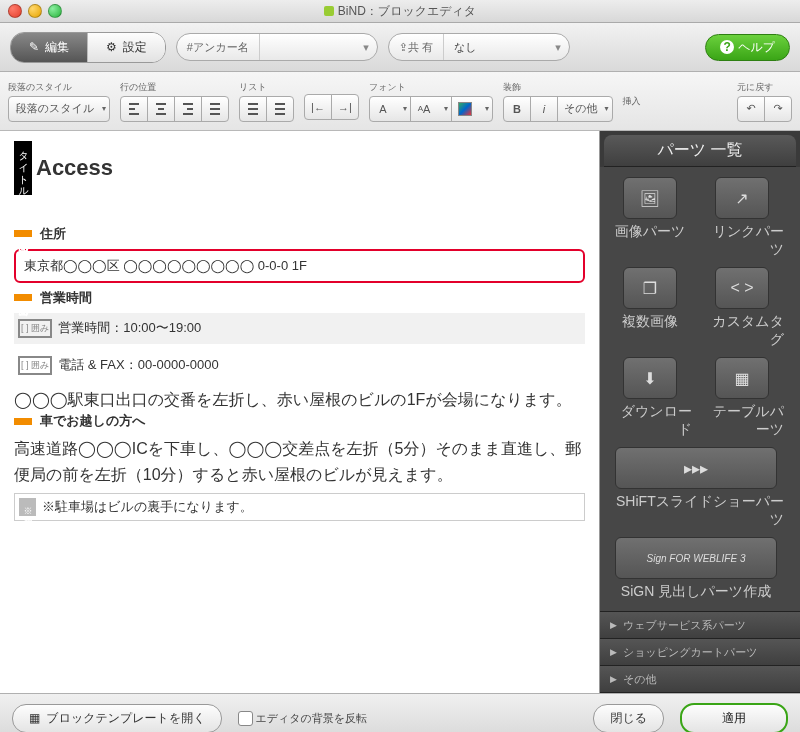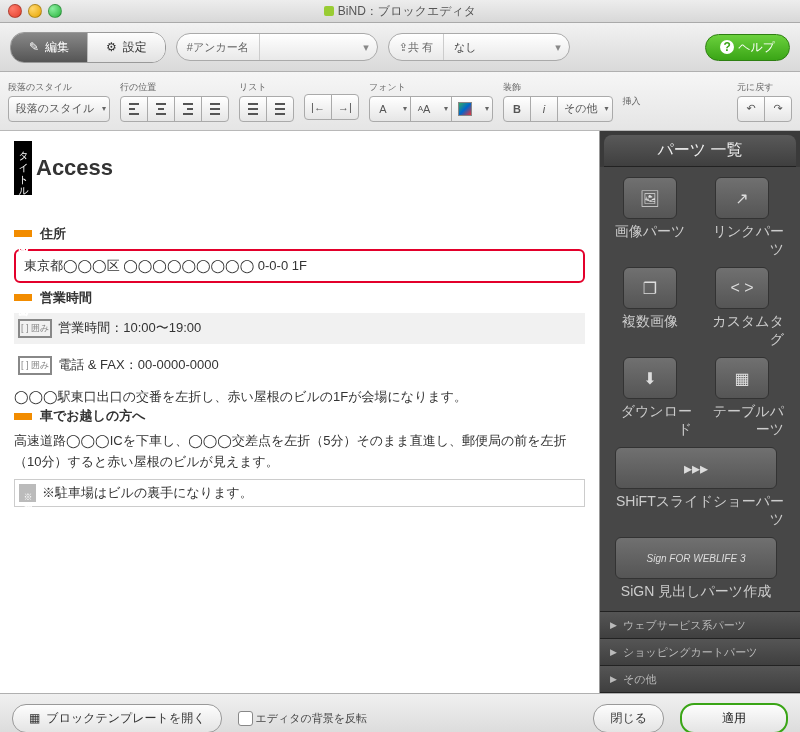--- a/index.html
+++ b/index.html
@@ -59,21 +59,21 @@
 .tag{display:inline-block;background:#000;color:#fff;font-size:10px;padding:2px 2px;writing-mode:vertical-rl;letter-spacing:1px;vertical-align:top;margin-right:4px}
 .tag.or{background:#f28c00}
 .title-row{display:flex;align-items:center;margin-bottom:30px}
 .title-row h1{font-size:22px;margin:0;font-weight:bold}
 .sec{}
 .sechead{display:flex;align-items:center;gap:4px;font-weight:bold;font-size:13px}
 .hlbox{border:2px solid #e3002b;border-radius:6px;padding:6px 8px;margin:6px 0;font-size:13px}
 .boxed-row{display:flex;align-items:center;gap:6px;background:#f1f1f1;padding:6px 4px;margin-top:6px}
 .boxed-row.alt{background:#fff}
 .brac{border:2px solid #888;color:#888;font-size:9px;padding:3px 1px;line-height:1}
-.para{font-size:13px;margin-top:6px;line-height:1.6}
+.para{font-size:16px;margin-top:6px;line-height:1.6}
 .note-row{display:flex;gap:6px;margin-top:6px;border:1px solid #ccc;padding:4px}
 .note-tag{background:#bbb;color:#fff;font-size:9px;padding:3px 2px;writing-mode:vertical-rl}
 
 .aln{display:inline-block;width:10px;height:8px;border-top:2px solid #555;border-bottom:2px solid #555;position:relative}
 .aln::after{content:"";position:absolute;top:3px;height:2px;background:#555}
 .aln.l::after{left:0;width:6px}.aln.c::after{left:2px;width:6px}.aln.r::after{right:0;width:6px}.aln.j::after{left:0;width:10px}
 .bul{display:inline-block;width:10px;height:8px;border-top:2px solid #555;border-bottom:2px solid #555;position:relative}
 .bul::before{content:"";position:absolute;top:3px;left:0;width:10px;height:2px;background:#555}
 .colorbox{width:12px;height:12px;background:linear-gradient(135deg,#3a6,#06c 50%,#e33);border:1px solid #888}
 </style>

